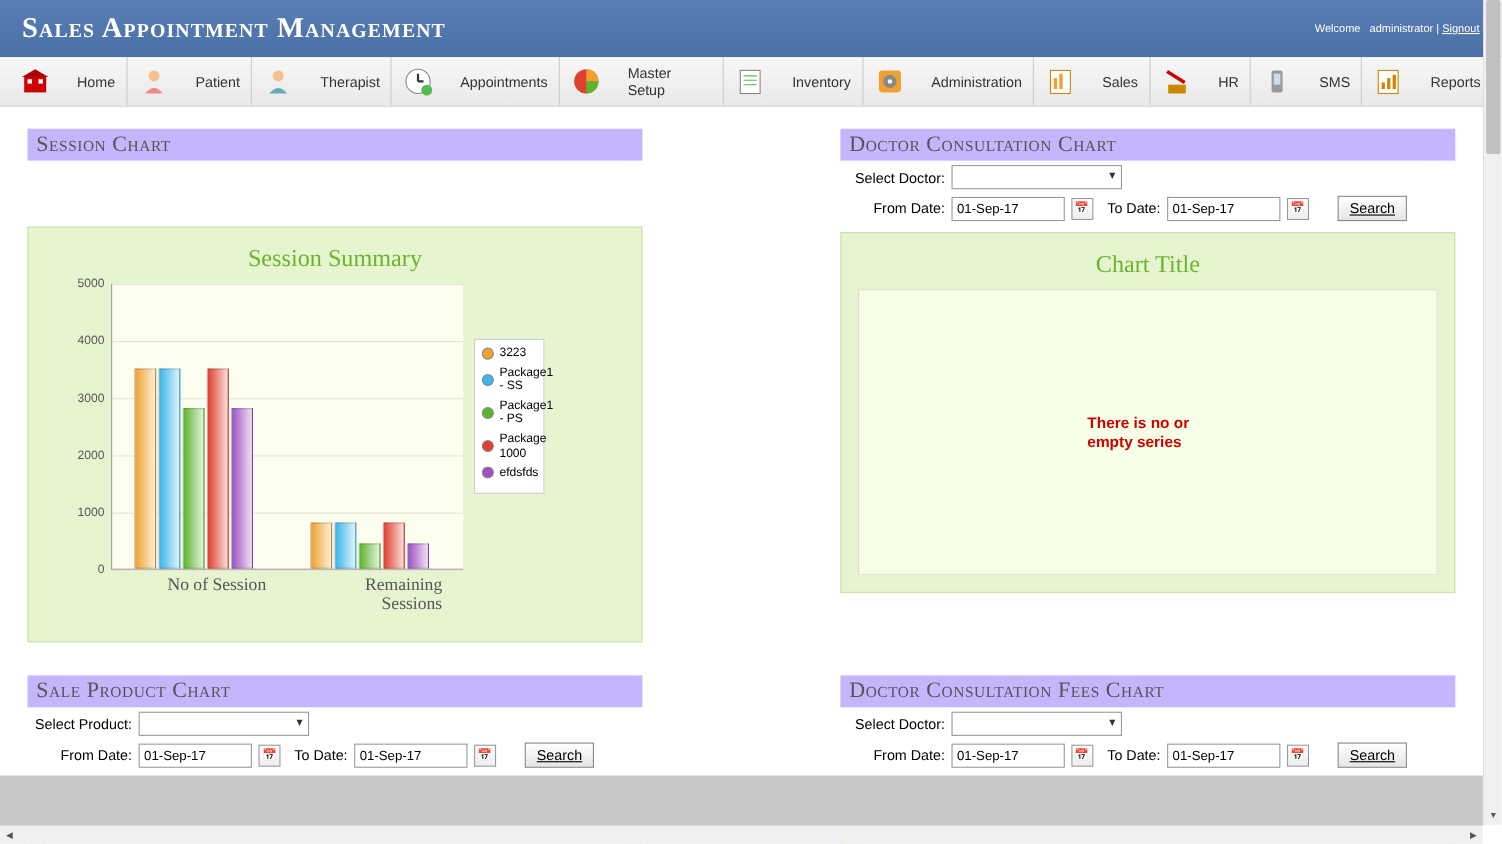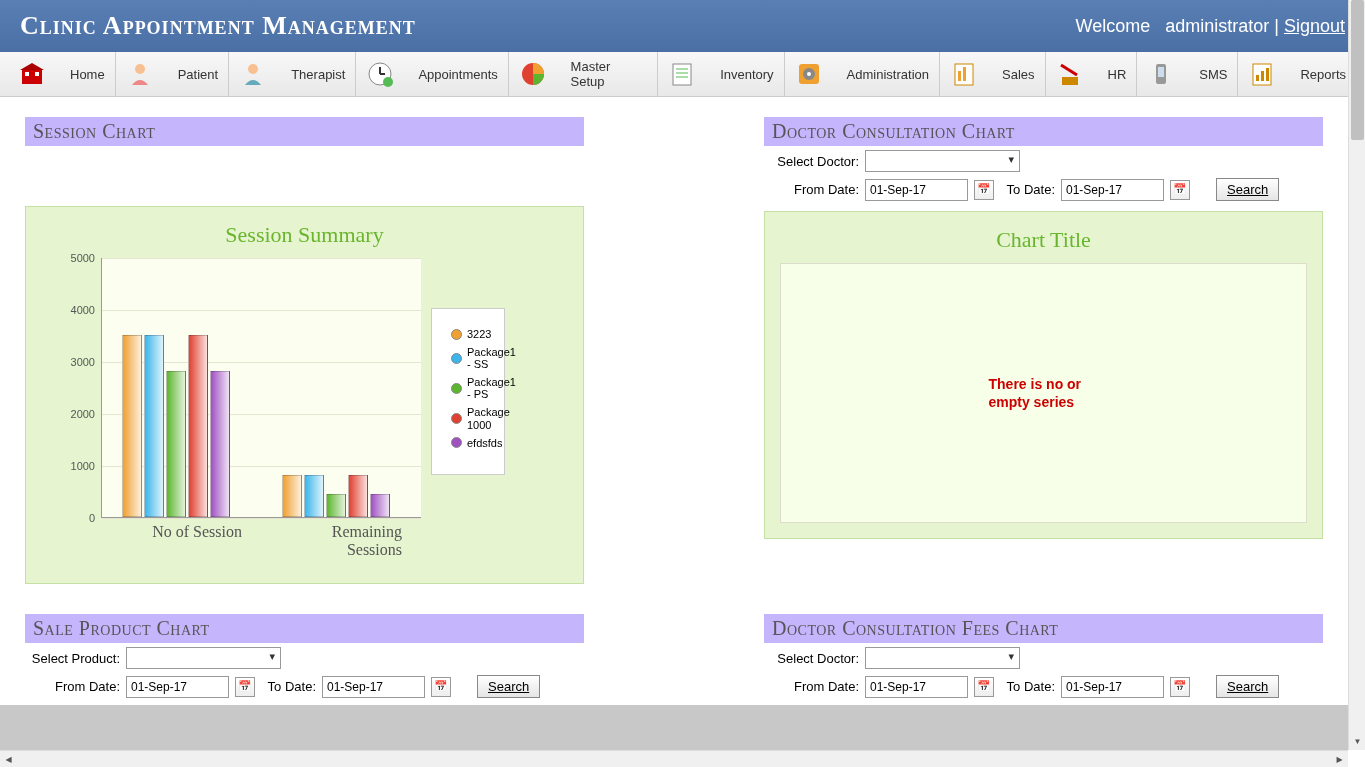--- a/index.html
+++ b/index.html
@@ -11,21 +11,21 @@
 .scroll-arrow-up { top: 0; }
 .scroll-arrow-down { bottom: 0; }
 
 .scroll-track-h { position: fixed; bottom: 0; left: 0; height: 17px; width: calc(100% - 17px); background: #f0f0f0; border-top: 1px solid #ddd; }
 .scroll-arrow-left, .scroll-arrow-right { position: absolute; top: 0; width: 17px; height: 17px; display: flex; align-items: center; justify-content: center; font-size: 8px; color: #555; }
 .scroll-arrow-left { left: 0; }
 .scroll-arrow-right { right: 0; }
 
 .header { background: linear-gradient(#5a7fb5, #4a6fa5); height: 52px; color: #fff; display: flex; align-items: center; justify-content: space-between; padding: 0 20px; }
 .header-title { font-family: Georgia, serif; font-variant: small-caps; font-size: 26px; font-weight: bold; letter-spacing: 1px; }
-.header-user { font-size: 18px; text-align: center; }
+.header-user { font-size: 10px; text-align: center; }
 .header-user a { color: #fff; text-decoration: underline; }
 
 .toolbar { background: linear-gradient(#f8f8f8, #e8e8e8); height: 45px; border-bottom: 1px solid #ccc; display: flex; align-items: center; padding: 0 8px; }
 .toolbar-item { display: flex; align-items: center; padding: 0 10px; height: 100%; border-right: 1px solid #ccc; cursor: pointer; font-size: 13px; color: #333; gap: 24px; }
 .toolbar-icon { width: 28px; height: 28px; display: flex; align-items: center; justify-content: center; }
 
 .content { padding: 20px 25px; display: grid; grid-template-columns: 1fr 1fr; gap: 30px 180px; margin-right: 17px; margin-bottom: 60px; }
 
 .panel-title { background: #c4b5fd; color: #555; font-family: Georgia, serif; font-variant: small-caps; font-size: 20px; padding: 3px 8px; letter-spacing: 0.5px; }
 
@@ -46,31 +46,31 @@
 
 
 .session-chart { position: relative; height: 310px; }
 .y-axis { position: absolute; left: 0; top: 0; width: 60px; height: 260px; }
 .y-tick { position: absolute; right: 6px; font-size: 11px; color: #555; transform: translateY(-50%); }
 .plot-area { position: absolute; left: 60px; top: 0; width: 320px; height: 260px; border-left: 1px solid #999; border-bottom: 1px solid #999; background: #fcfff0; }
 .gridline { position: absolute; left: 0; width: 100%; border-top: 1px solid #e5e5d0; }
 .bar-group { position: absolute; bottom: 0; display: flex; gap: 2px; align-items: flex-end; }
 .bar { width: 20px; border: 1px solid rgba(0,0,0,0.2); }
 .x-label { position: absolute; top: 265px; font-size: 16px; color: #555; text-align: right; font-family: Liberation Serif, serif; }
-.legend { position: absolute; left: 390px; top: 50px; width: 74px; background: #fff; border: 1px solid #ccc; padding: 19px; font-size: 11px; }
+.legend { position: absolute; left: 390px; top: 50px; width: 64px; background: #fff; border: 1px solid #ccc; padding: 6px; font-size: 11px; }
 .legend-item { display: flex; align-items: center; gap: 5px; margin-bottom: 6px; line-height: 1.1; }
 .legend-dot { width: 11px; height: 11px; border-radius: 50%; border: 1px solid #888; flex-shrink: 0; }
 
 .footer-gray { position: fixed; bottom: 17px; left: 0; right: 17px; height: 45px; background: #c8c8c8; }
 </style>
 </head>
 <body>
 
 <div class="header">
-  <div class="header-title">Clinic Appointment Management</div>
+  <div class="header-title">Sales Appointment Management</div>
   <div class="header-user">
     <span>Welcome</span>&nbsp;&nbsp;
     <span>administrator</span> |
     <a href="#">Signout</a>
   </div>
 </div>
 
 <div class="toolbar">
   <div class="toolbar-item">
     <span class="toolbar-icon">

